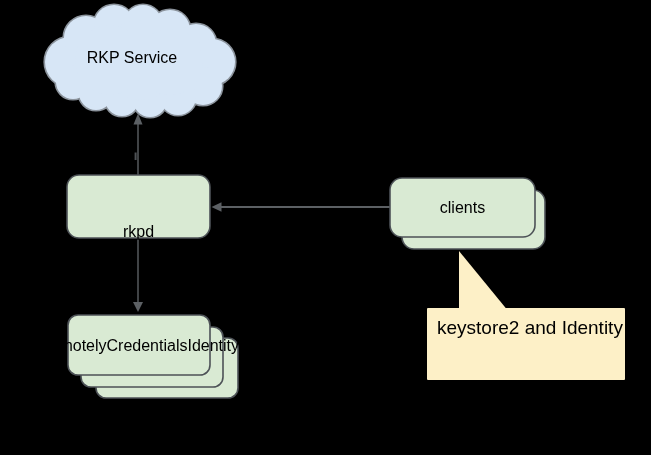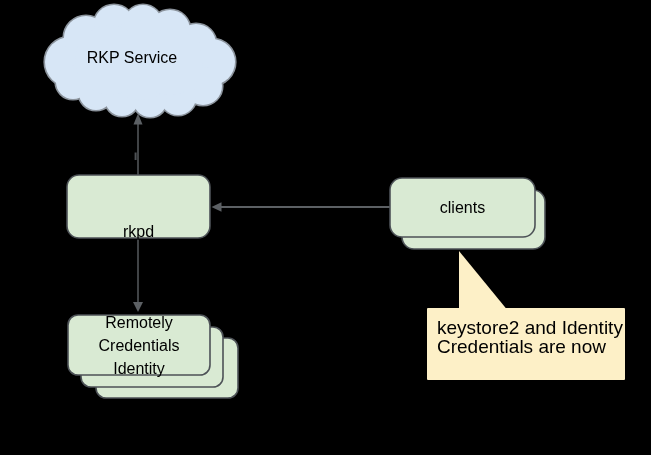--- a/index.html
+++ b/index.html
@@ -24,21 +24,20 @@
   .label {
     position: absolute;
     display: flex;
     align-items: center;
     justify-content: center;
     font-size: 16px;
     color: #000;
     pointer-events: none;
   }
   .label.multiline {
-    flex-direction: column;
     line-height: 23px;
   }
   .callout-text {
     position: absolute;
     left: 437px;
     top: 318px;
     width: 185px;
     font-size: 19px;
     line-height: 19px;
     text-align: left;
@@ -136,16 +135,15 @@
   <div class="label" style="left:390px; top:178px; width:145px; height:59px;">clients</div>
 
   <div class="label multiline" style="left:68px; top:315px; width:142px; height:60px;">
     <span>Remotely</span>
     <span>Credentials</span>
     <span>Identity</span>
   </div>
 
   <div class="callout-text">
     <span>keystore2 and Identity</span>
-    <span>Credentials are now</span>
   </div>
 
 </div>
 
 </body></html>

